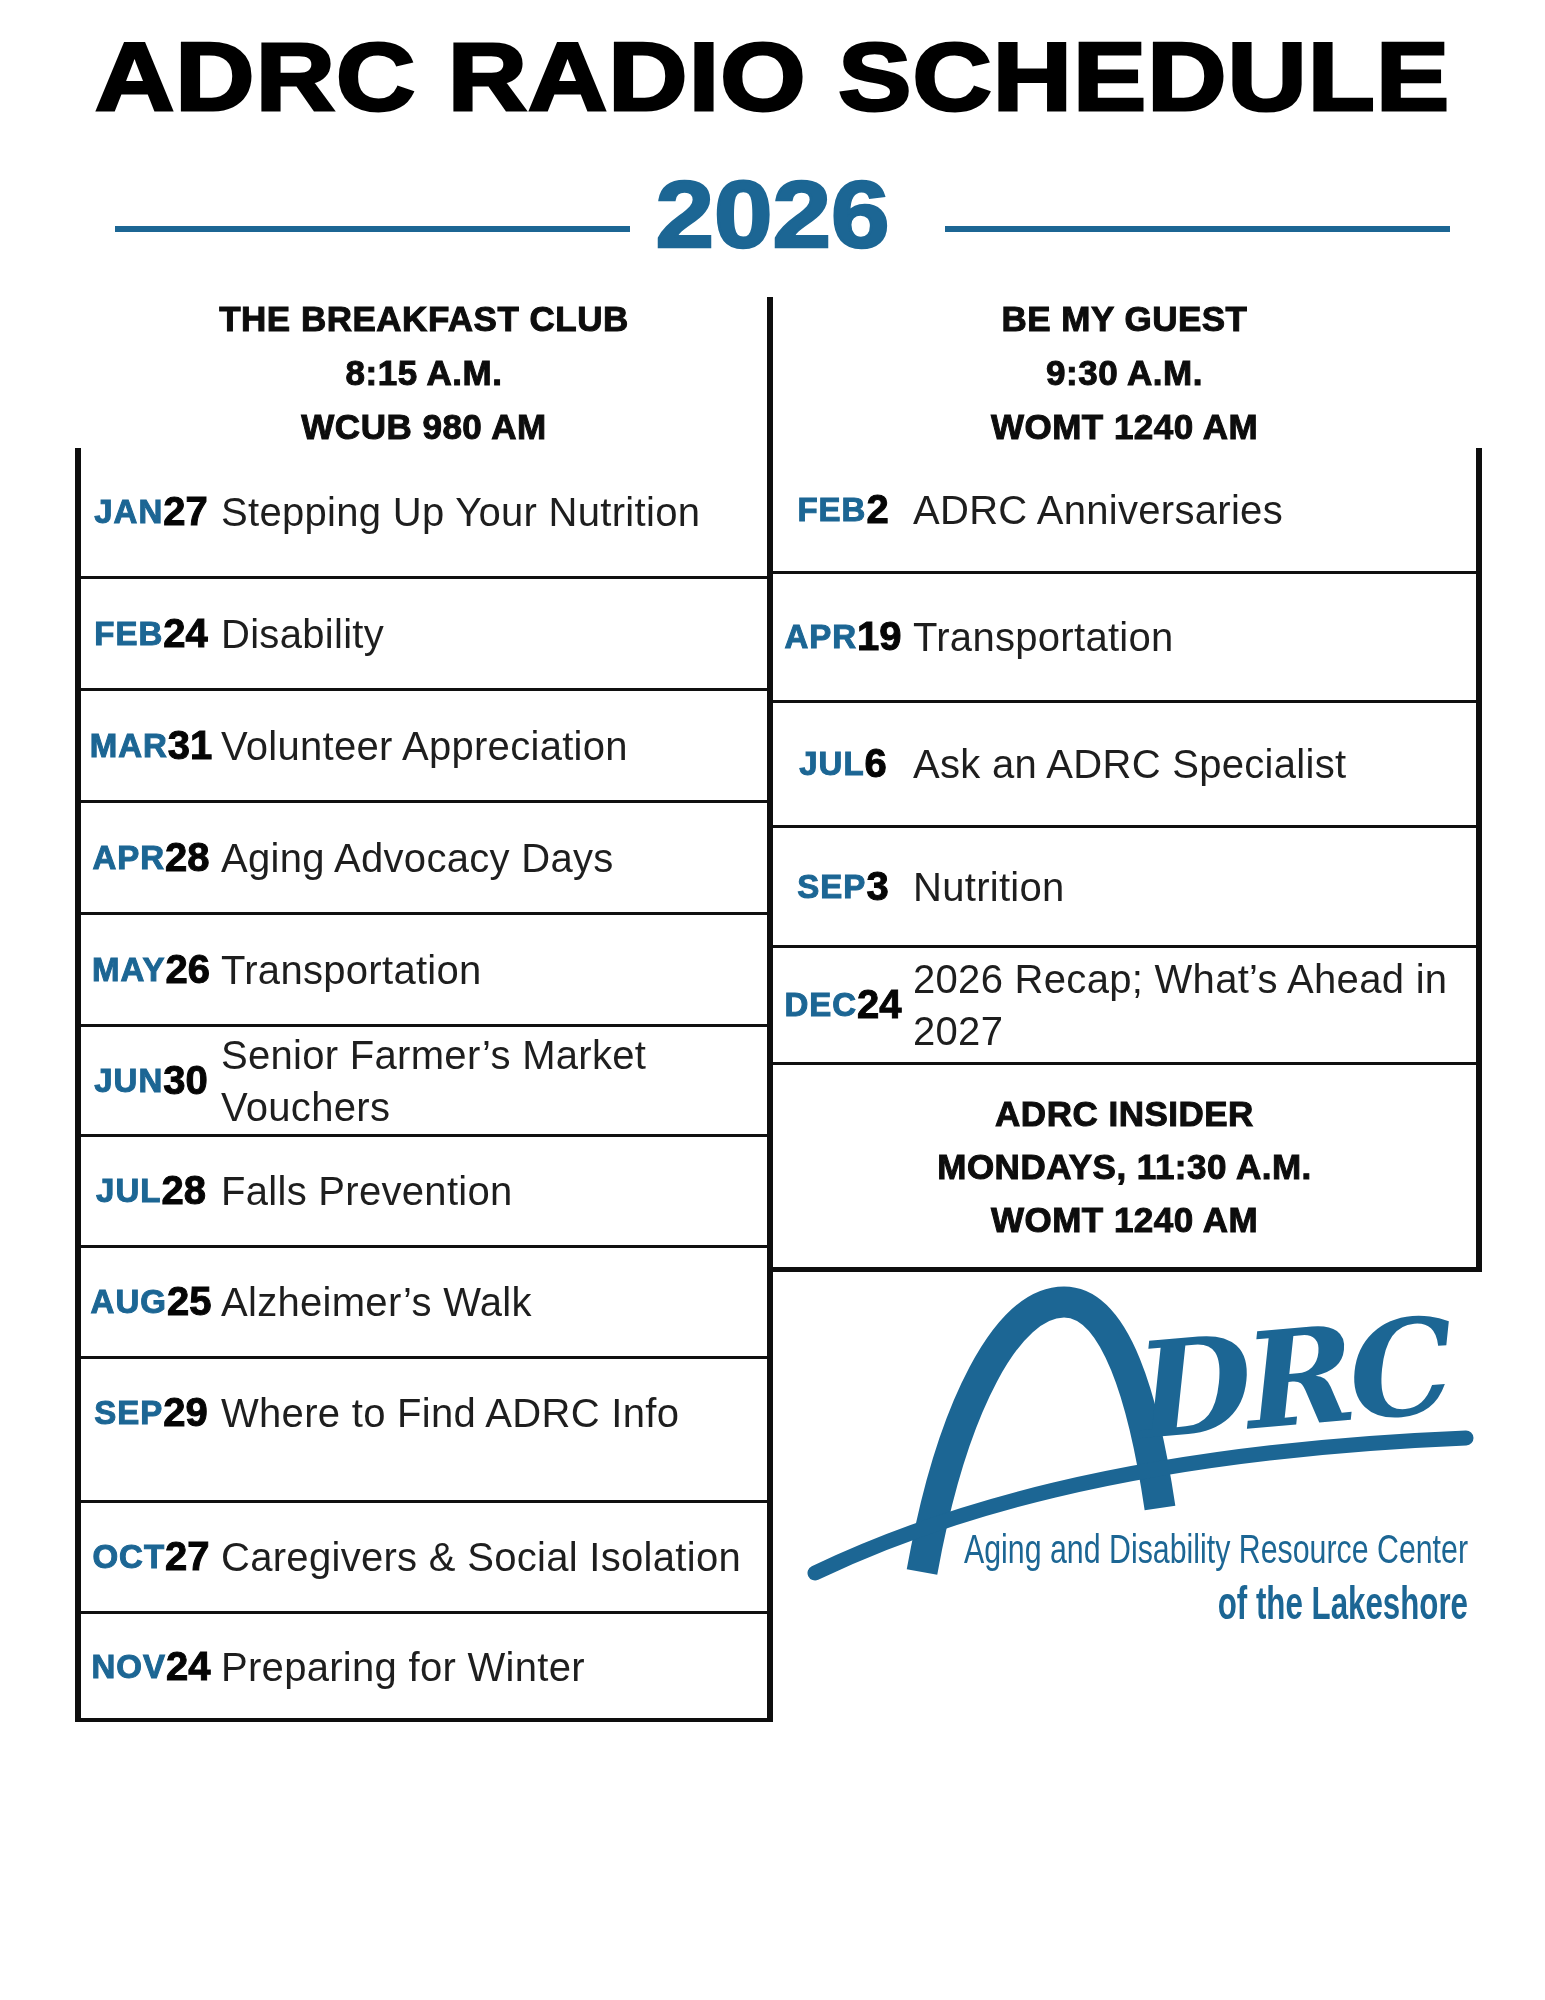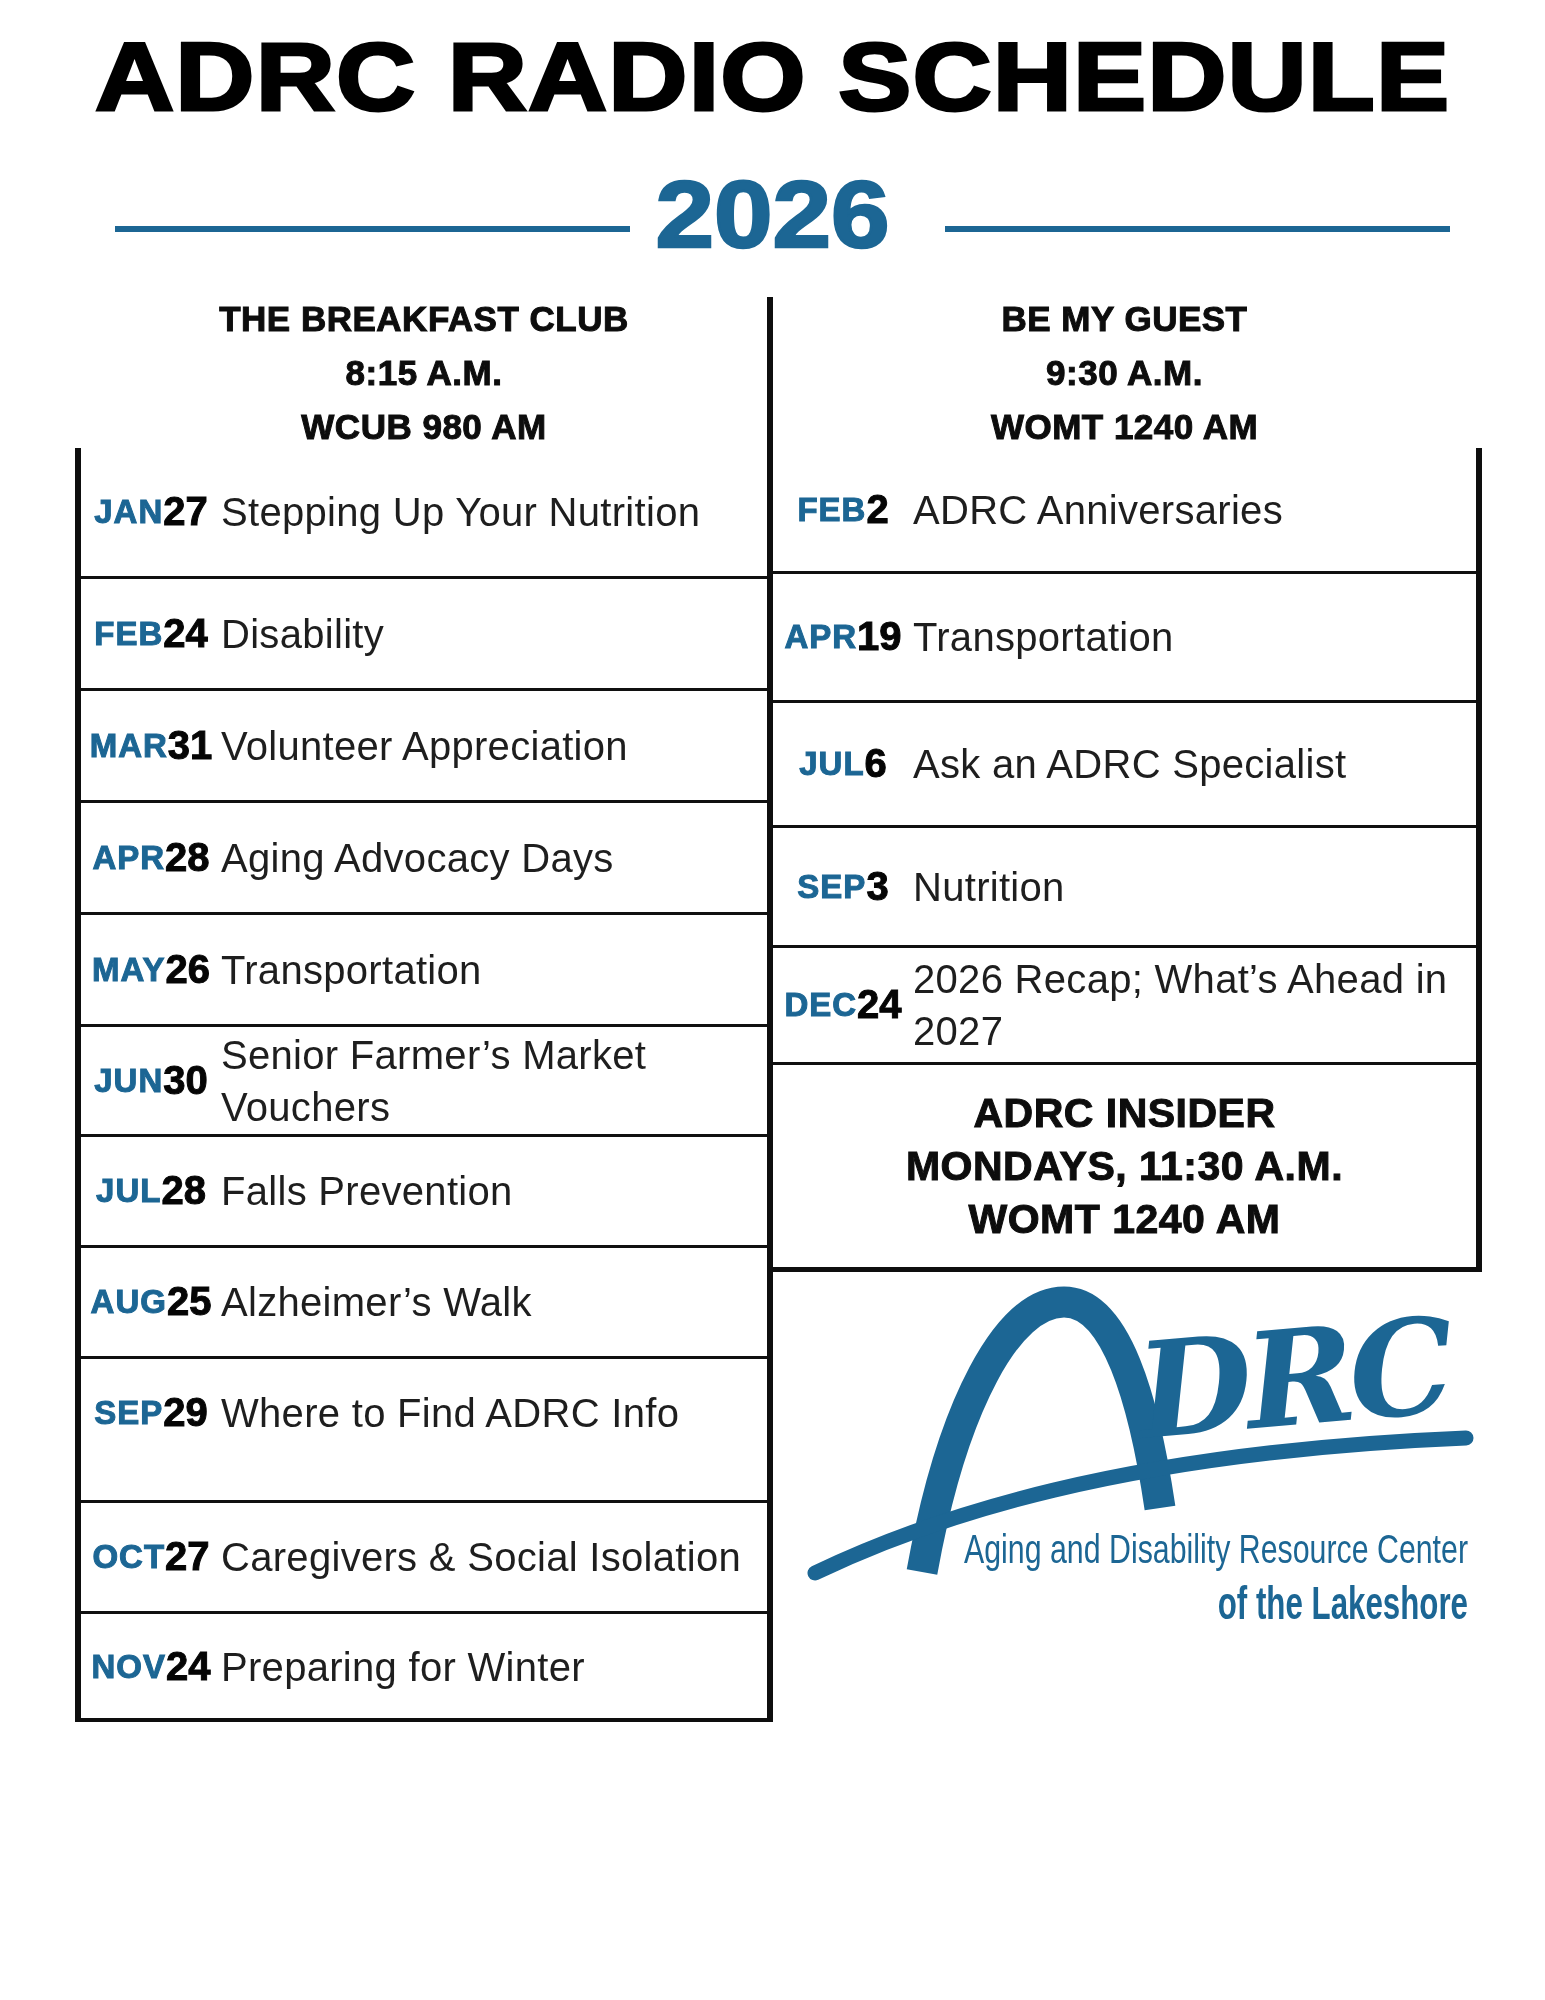--- a/index.html
+++ b/index.html
@@ -73,21 +73,21 @@
     font-size:40px;font-weight:bold;color:#050505;-webkit-text-stroke:1px #050505;
   }
   .topic{
     flex:1;font-size:40px;font-weight:normal;color:#1e1e1e;letter-spacing:0.3px;
     line-height:1.3;padding-right:10px;
   }
   
   .insider{
     box-sizing:border-box;height:210px;border-top:3px solid #101010;border-bottom:5px solid #0e0e0e;
     display:flex;flex-direction:column;align-items:center;justify-content:center;
-    text-align:center;font-weight:bold;color:#0d0d0d;font-size:41px;line-height:53px;
+    text-align:center;font-weight:bold;color:#0d0d0d;font-size:35px;line-height:53px;
     letter-spacing:0.5px;-webkit-text-stroke:1px #0d0d0d;
   }
   
   .logo-svg{position:absolute;left:780px;top:1280px;}
 </style>
 </head>
 <body>
 
 <div class="page">
 

